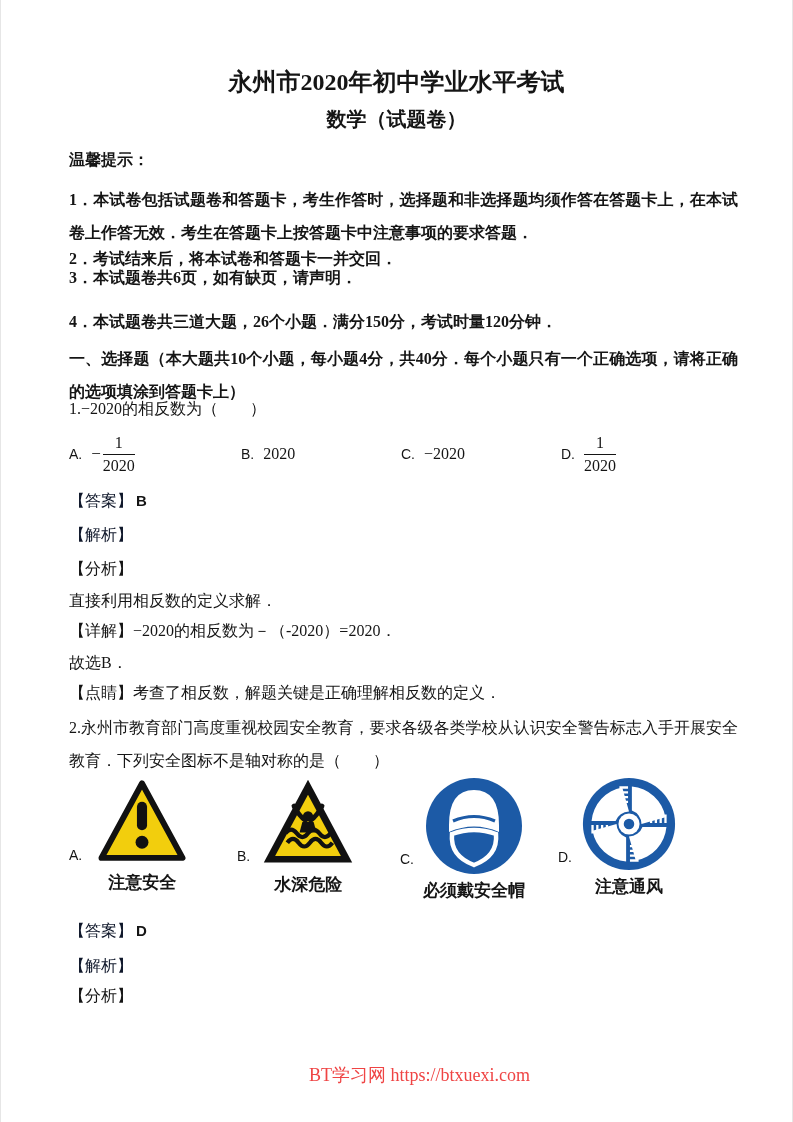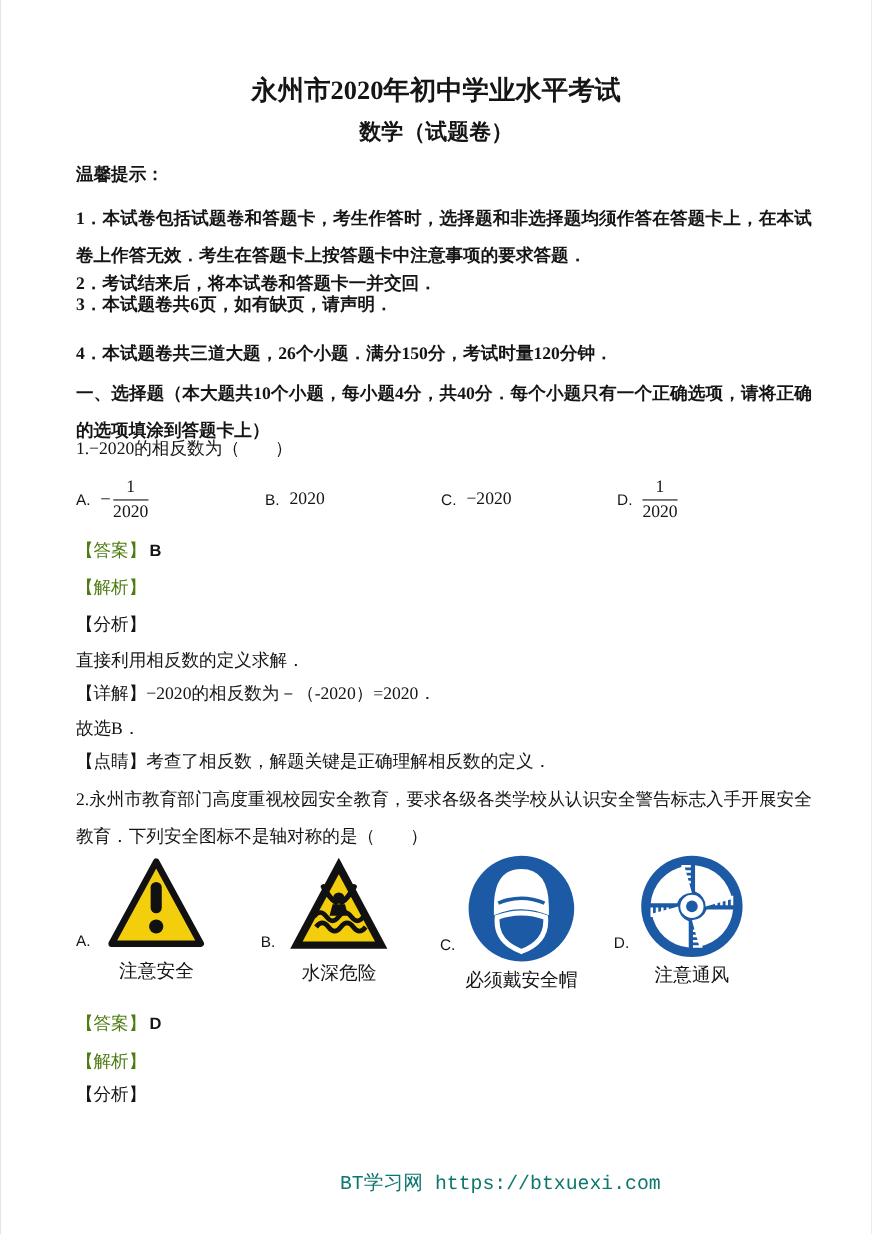--- a/index.html
+++ b/index.html
@@ -26,44 +26,44 @@
   .opt{display:flex;align-items:center;font-size:16px;}
   .optA{width:172px;}
   .optB{width:160px;}
   .optC{width:160px;}
   .optD{flex:1;}
   .olabel{font-family:"Liberation Sans","DejaVu Sans",sans-serif;font-size:14px;margin-right:9px;}
   .sign{font-size:17px;margin-right:2px;}
   .frac{display:inline-block;text-align:center;vertical-align:middle;font-size:16px;}
   .frac .num{display:block;padding:0 8px;border-bottom:1.4px solid #151515;line-height:22px;}
   .frac .den{display:block;line-height:22px;}
-  .blue{color:#4d7c0f;text-align:right;}
+  .blue{color:#0f172a;text-align:right;}
   .ansletter{font-family:"Liberation Sans","DejaVu Sans",sans-serif;font-weight:bold;font-size:15px;margin-left:3px;}
   .a1{top:491px;}
   .x1{top:525px;}
   .f1{top:559px;}
   .an1{top:591px;}
   .d1{top:621px;}
   .c1{top:653px;}
   .p1{top:683px;}
   .q2stem{top:711px;}
   .q2opts{top:776px;left:68px;right:40px;display:flex;align-items:flex-start;}
   .iopt{display:flex;align-items:center;}
   .ioptA{width:168px;}
   .ioptB{width:163px;}
   .ioptC{width:158px;}
   .ioptD{flex:1;}
   .iopt .olabel{margin-top:40px;}
   .icol{display:flex;flex-direction:column;align-items:center;}
-  .cap{font-size:17px;font-weight:normal;margin-top:3px;white-space:nowrap;}
+  .cap{font-size:17px;font-weight:bold;margin-top:3px;white-space:nowrap;}
   .a2{top:921px;}
   .x2{top:956px;}
   .f2{top:986px;}
-  .footer{top:1063px;left:308px;font-family:Liberation Mono, monospace;
-          font-size:18px;color:#0f766e;}
+  .footer{top:1063px;left:308px;font-family:Liberation Serif, serif;
+          font-size:18px;color:#ef4444;}
 </style>
 </head>
 <body>
 
 <div class="page">
 
   <h1 class="abs center title1">永州市2020年初中学业水平考试</h1>
   <h2 class="abs center title2">数学（试题卷）</h2>
 
   <p class="abs line bold tip">温馨提示：</p>

